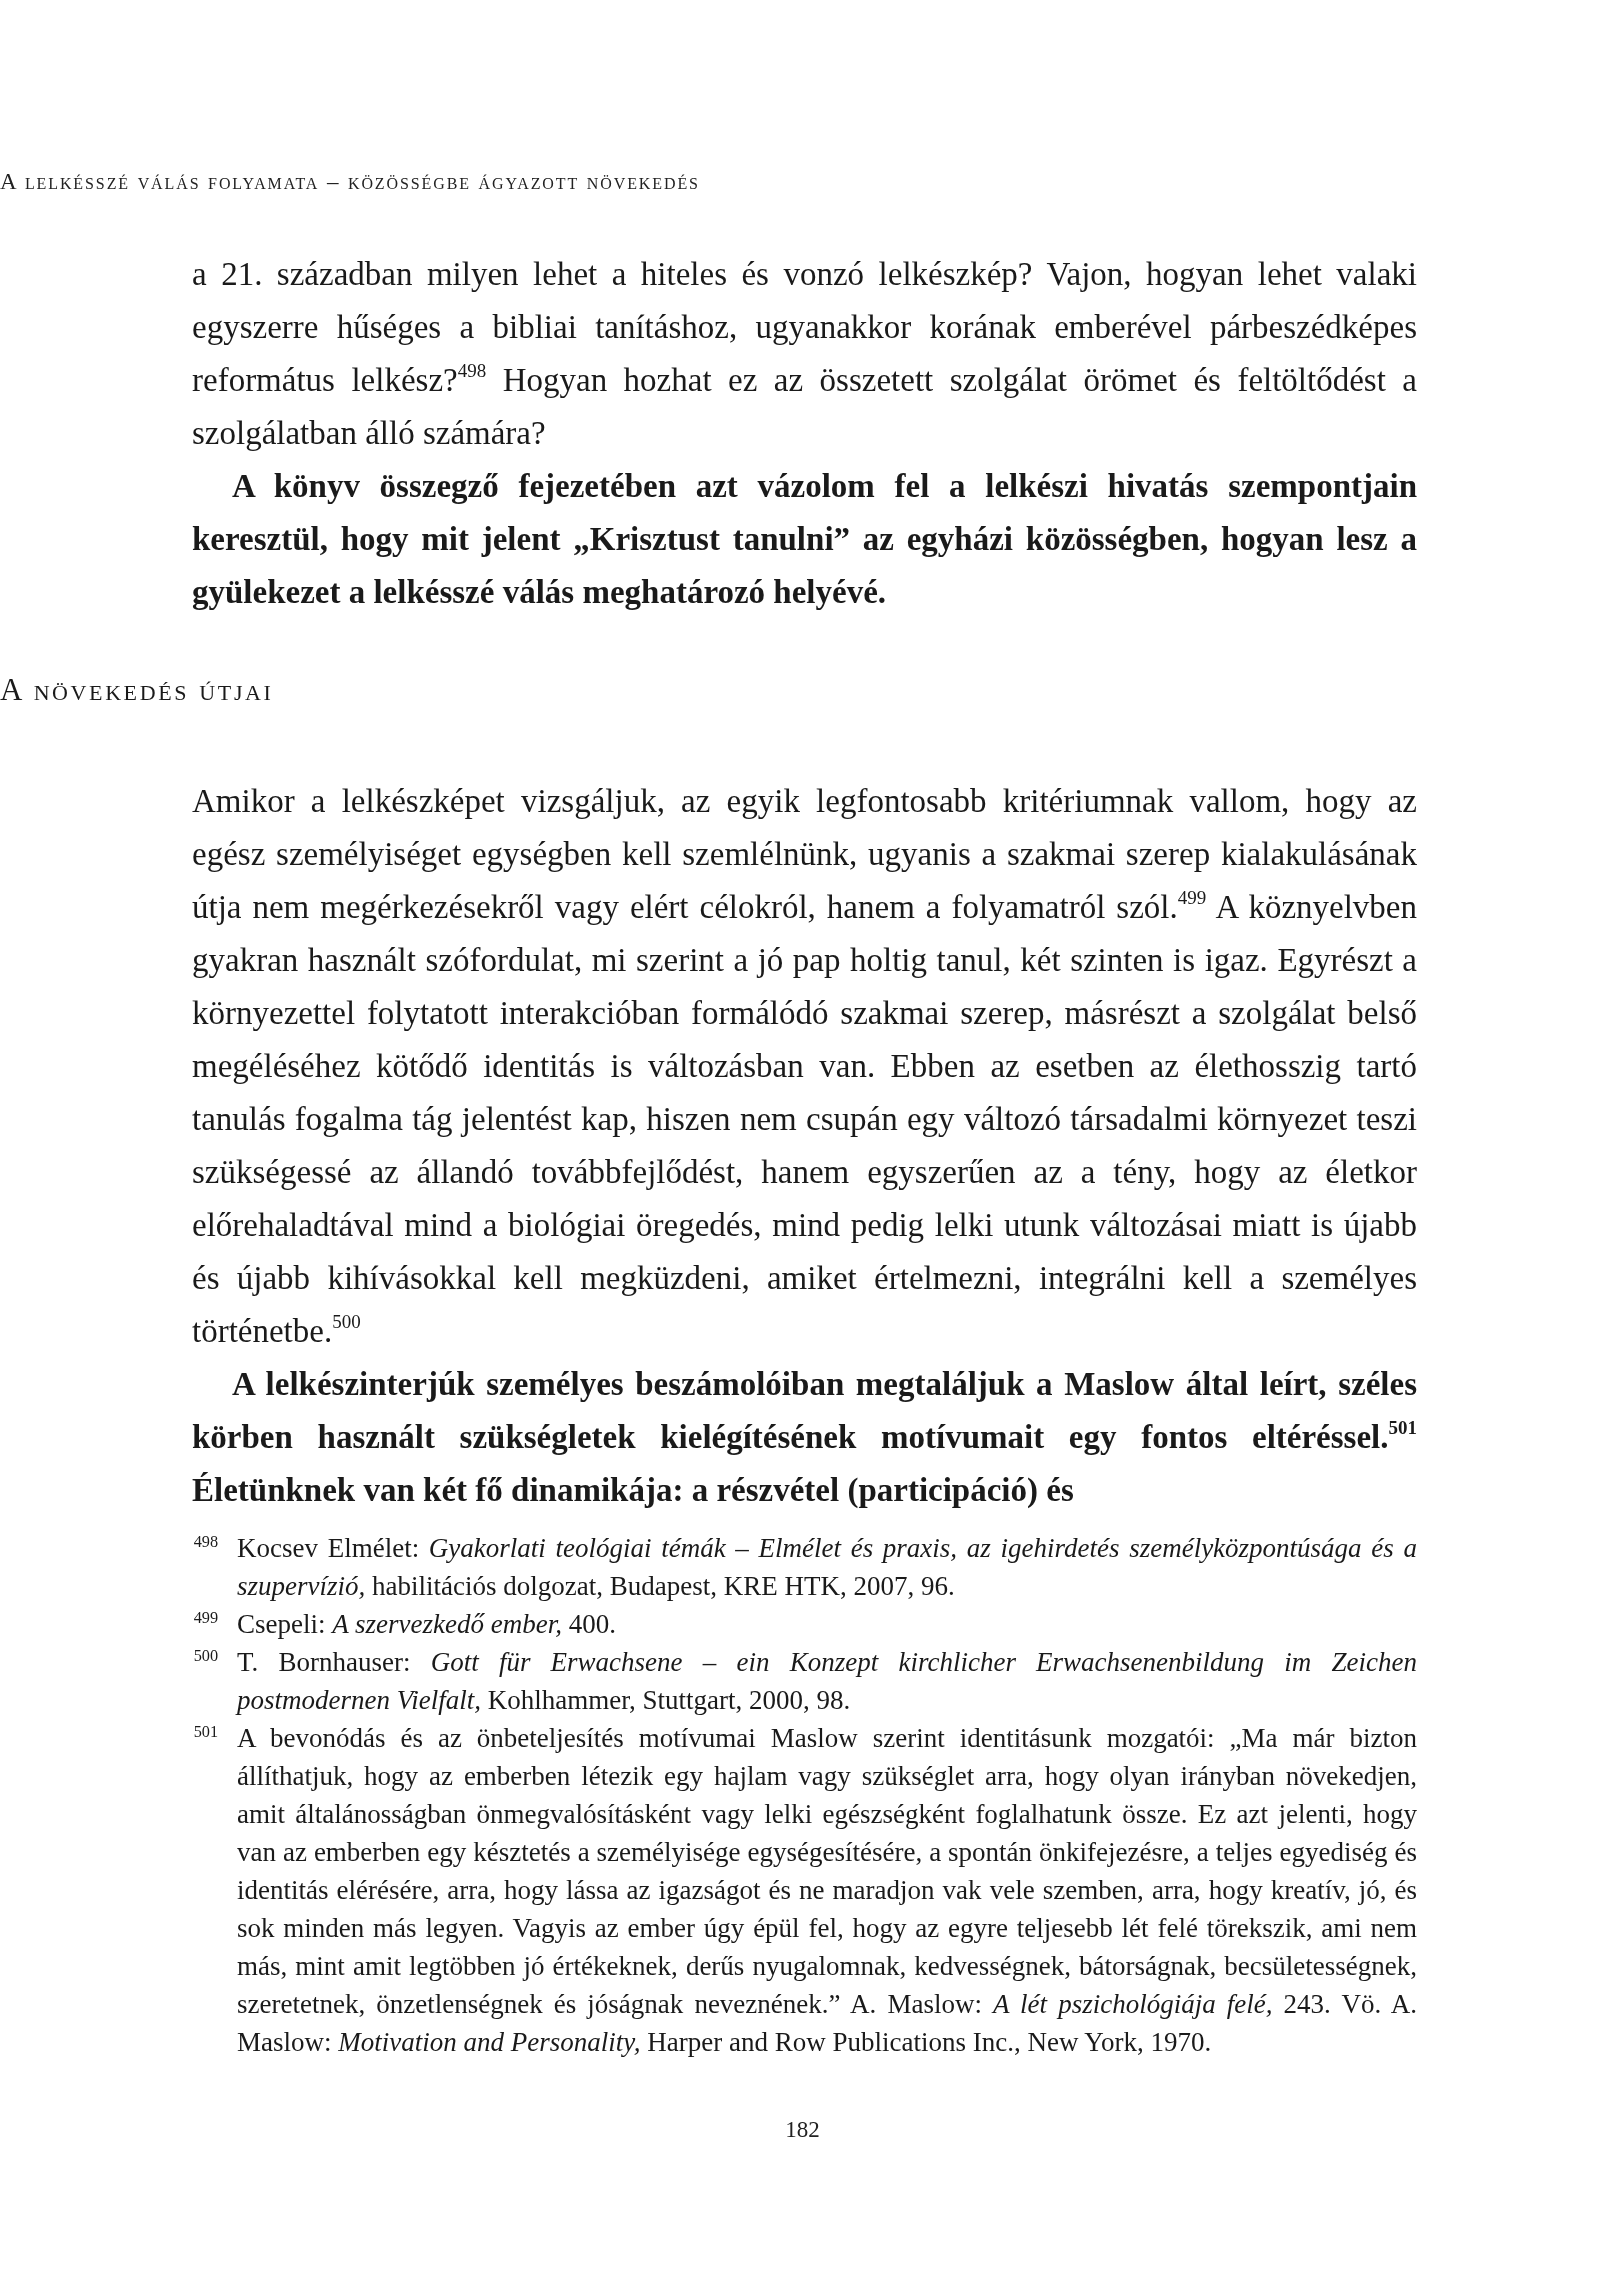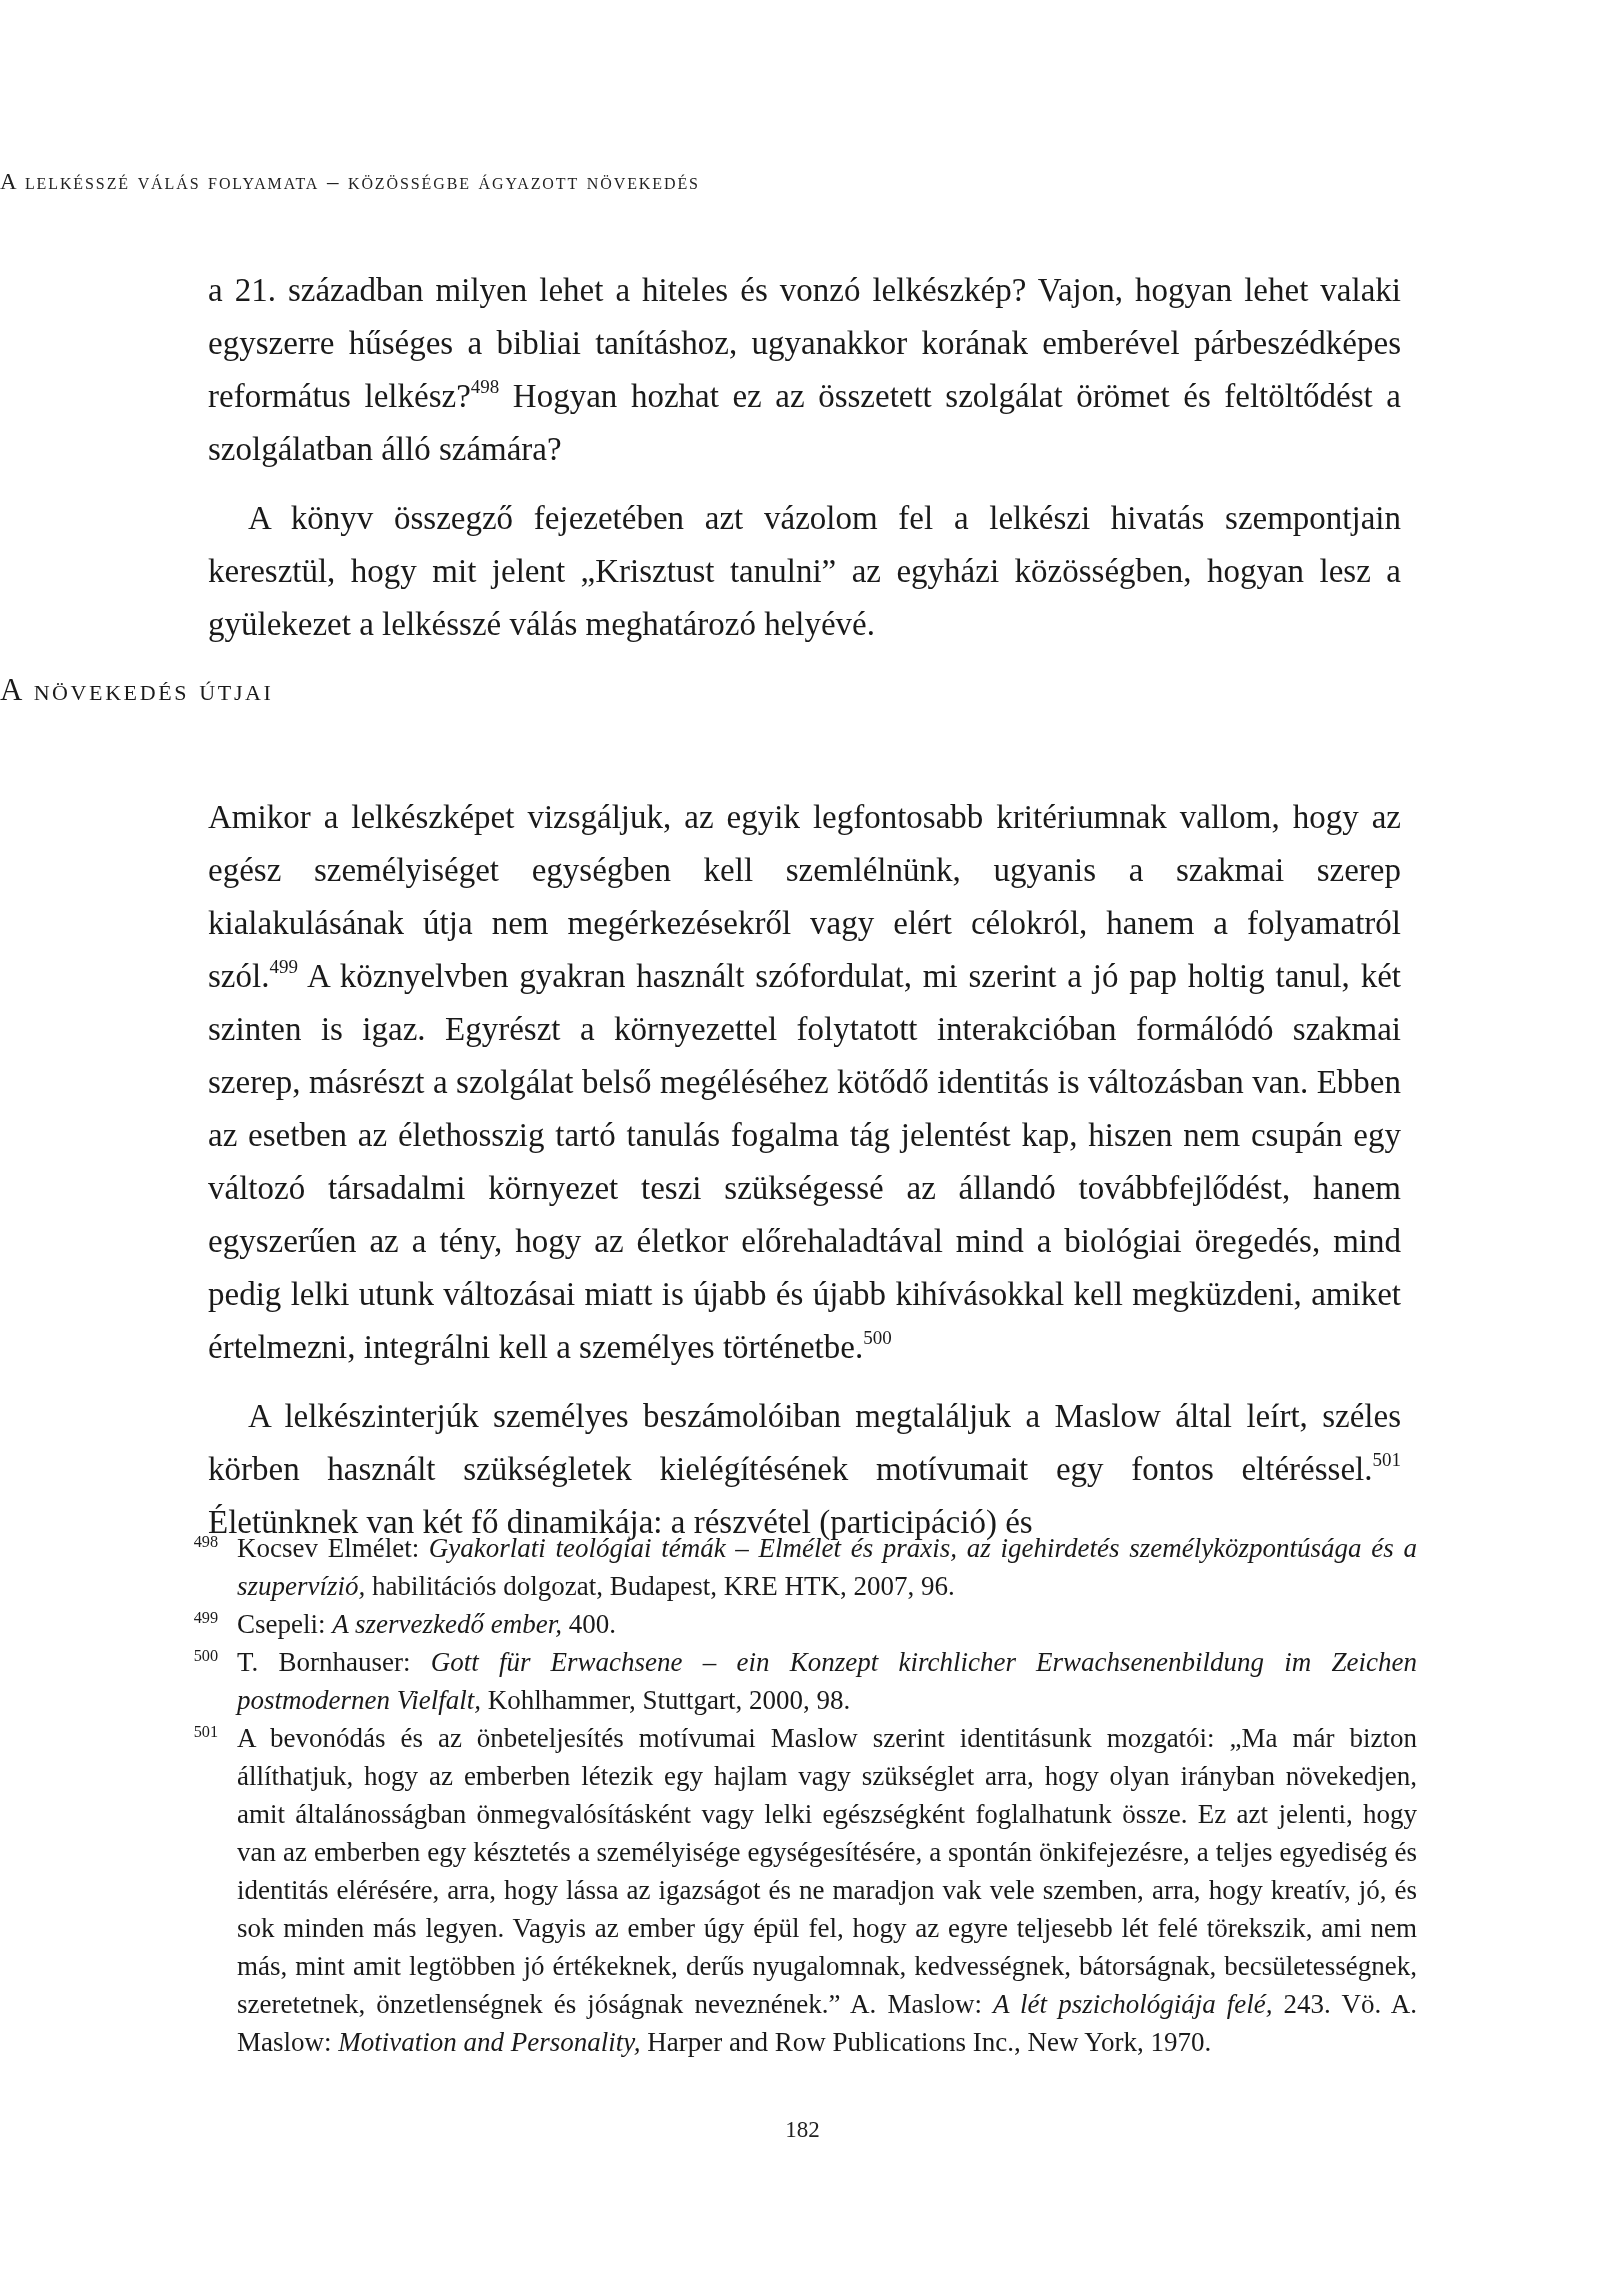--- a/index.html
+++ b/index.html
@@ -4,24 +4,24 @@
 <style>
   html, body { margin: 0; padding: 0; background: #ffffff; }
   body { width: 1605px; height: 2295px; position: relative; overflow: hidden;
          font-family: "Liberation Serif", "DejaVu Serif", serif; color: #1a1a1a; }
   .running-head {
     position: absolute; top: 169px; left: 0; width: 1538px; text-align: left;
     font-size: 23px; font-variant: small-caps; letter-spacing: 1.9px; color: #222;
   }
   .text-block { position: absolute; left: 192px; width: 1225px; }
   .body-text {
-    font-size: 33px; line-height: 53px; text-align: justify; margin: 16px;
+    font-size: 33px; line-height: 53px; text-align: justify; margin: 0;
     hyphens: manual;
   }
-  .body-text.indent { text-indent: 40px; }
+  .body-text.indent { text-indent: 40px; font-weight: bold; }
   .body-text.noindent { text-indent: 0; }
   sup.fnref { font-size: 19px; vertical-align: 0; position: relative; top: -13.8px; line-height: 0; }
   .section-title {
     position: absolute; top: 672px; left: 0; width: 1605px; 
     font-size: 31px; font-variant: small-caps; letter-spacing: 2.6px; color: #1a1a1a;
   }
   .footnotes { position: absolute; left: 192px; width: 1225px; top: 1529px; }
   .fn { position: relative; padding-left: 45px; font-size: 27px; line-height: 38px;
         text-align: justify; margin: 0; }
   .fn .fn-num { position: absolute; left: 1.7px; top: -6px; font-size: 16.3px; }

